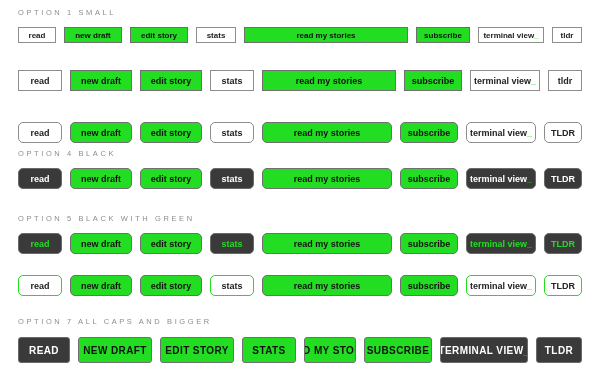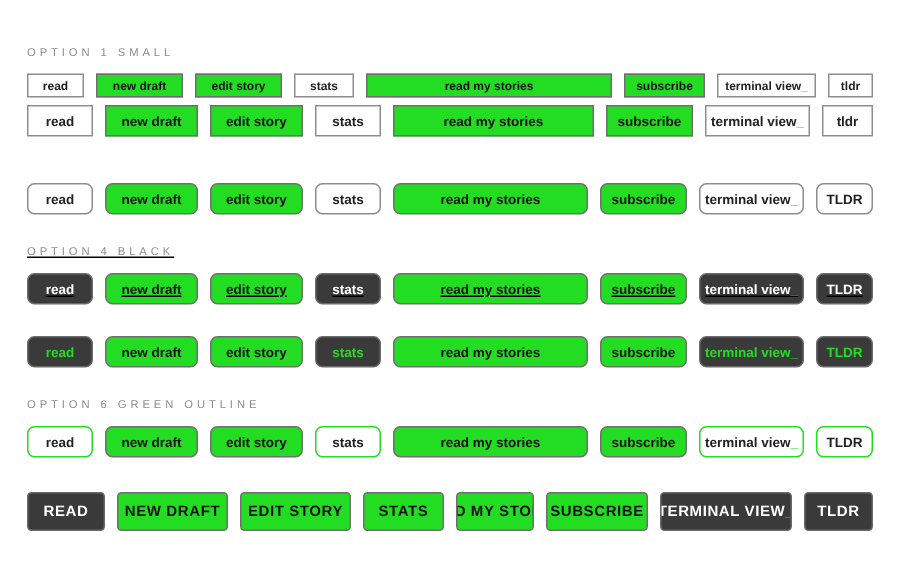--- a/index.html
+++ b/index.html
@@ -117,21 +117,21 @@
   }
 
   
   .sp-title { height: 10px; }
 </style>
 </head>
 <body>
 
 <div class="page">
   <div id="sections-root">
-      <div class="section r-small" style="position: absolute; left: 18px; right: 18px; top: 8px; margin-top: 22px;">
+      <div class="section r-small" style="position: absolute; left: 18px; right: 18px; top: 8px;">
         <div class="section-title">OPTION 1 SMALL</div>
         <div class="sp-title" style="height: 10px;"></div>
         <div class="btn-row">
           <button class="btn v-white" style="flex: 0 0 38px; margin-right: 8px;">
             <span>read</span>
           </button>
           <button class="btn v-green" style="flex: 0 0 58px; margin-right: 8px;">
             <span>new draft</span>
           </button>
           <button class="btn v-green" style="flex: 0 0 58px; margin-right: 8px;">
@@ -208,21 +208,21 @@
           </button>
           <button class="btn v-white" style="flex: 0 0 70px; margin-right: 8px;">
             <span>terminal view</span>
             <span class="cursor">_</span>
           </button>
           <button class="btn v-white" style="flex: 0 0 38px; margin-right: 0px;">
             <span>TLDR</span>
           </button>
         </div>
       </div>
-      <div class="section r-round" style="position: absolute; left: 18px; right: 18px; top: 163px; text-decoration: underline;">
+      <div class="section r-round" style="position: absolute; left: 18px; right: 18px; top: 149px;">
         <div class="section-title">OPTION 4 BLACK</div>
         <div class="sp-title" style="height: 10px;"></div>
         <div class="btn-row">
           <button class="btn v-dark" style="flex: 0 0 44px; margin-right: 8px;">
             <span>read</span>
           </button>
           <button class="btn v-green" style="flex: 0 0 62px; margin-right: 8px;">
             <span>new draft</span>
           </button>
           <button class="btn v-green" style="flex: 0 0 62px; margin-right: 8px;">
@@ -240,20 +240,21 @@
           <button class="btn v-dark" style="flex: 0 0 70px; margin-right: 8px;">
             <span>terminal view</span>
             <span class="cursor">_</span>
           </button>
           <button class="btn v-dark" style="flex: 0 0 38px; margin-right: 0px;">
             <span>TLDR</span>
           </button>
         </div>
       </div>
       <div class="section r-round" style="position: absolute; left: 18px; right: 18px; top: 214px;">
+        <div class="section-title">OPTION 5 BLACK WITH GREEN</div>
         <div class="sp-title" style="height: 10px;"></div>
         <div class="btn-row">
           <button class="btn v-dark-green" style="flex: 0 0 44px; margin-right: 8px;">
             <span>read</span>
           </button>
           <button class="btn v-green" style="flex: 0 0 62px; margin-right: 8px;">
             <span>new draft</span>
           </button>
           <button class="btn v-green" style="flex: 0 0 62px; margin-right: 8px;">
             <span>edit story</span>
@@ -270,21 +271,20 @@
           <button class="btn v-dark-green" style="flex: 0 0 70px; margin-right: 8px;">
             <span>terminal view</span>
             <span class="cursor">_</span>
           </button>
           <button class="btn v-dark-green" style="flex: 0 0 38px; margin-right: 0px;">
             <span>TLDR</span>
           </button>
         </div>
       </div>
       <div class="section r-round" style="position: absolute; left: 18px; right: 18px; top: 265px;">
-        <div class="section-title">OPTION 6 GREEN OUTLINE</div>
         <div class="sp-title" style="height: 10px;"></div>
         <div class="btn-row">
           <button class="btn v-outline-green" style="flex: 0 0 44px; margin-right: 8px;">
             <span>read</span>
           </button>
           <button class="btn v-green" style="flex: 0 0 62px; margin-right: 8px;">
             <span>new draft</span>
           </button>
           <button class="btn v-green" style="flex: 0 0 62px; margin-right: 8px;">
             <span>edit story</span>
@@ -301,20 +301,21 @@
           <button class="btn v-outline-green" style="flex: 0 0 70px; margin-right: 8px;">
             <span>terminal view</span>
             <span class="cursor">_</span>
           </button>
           <button class="btn v-outline-green" style="flex: 0 0 38px; margin-right: 0px;">
             <span>TLDR</span>
           </button>
         </div>
       </div>
       <div class="section r-caps" style="position: absolute; left: 18px; right: 18px; top: 317px;">
+        <div class="section-title">OPTION 7 ALL CAPS AND BIGGER</div>
         <div class="sp-title" style="height: 11px;"></div>
         <div class="btn-row">
           <button class="btn v-dark" style="flex: 0 0 52px; margin-right: 8px;">
             <span>READ</span>
           </button>
           <button class="btn v-green" style="flex: 0 0 74px; margin-right: 8px;">
             <span>NEW DRAFT</span>
           </button>
           <button class="btn v-green" style="flex: 0 0 74px; margin-right: 8px;">
             <span>EDIT STORY</span>

